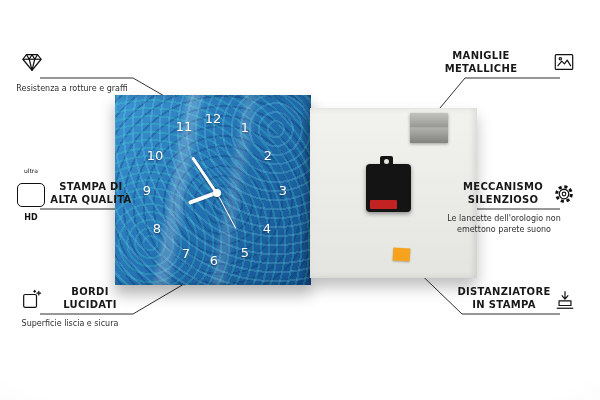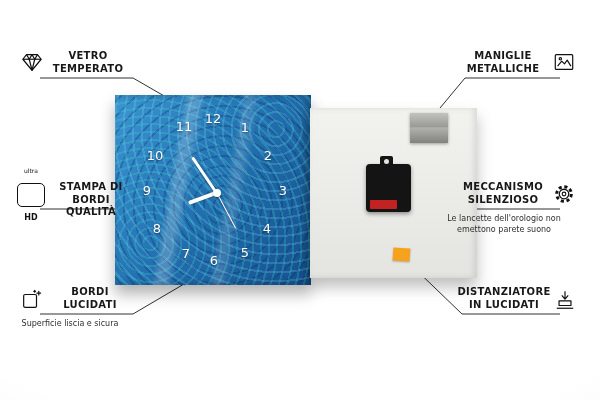--- a/index.html
+++ b/index.html
@@ -128,58 +128,58 @@
   </div>
 
   <div class="icon" style="left:20px;top:50px">
     <svg width="22" height="22" viewBox="0 0 24 24" fill="none" stroke="#111" stroke-width="1.3" stroke-linejoin="round">
       <path d="M6 4 H18 L22 9 L12 21 L2 9 Z"></path>
         <path d="M2 9 H22"></path>
         <path d="M6 4 L9 9 L12 4 L15 9 L18 4"></path>
         <path d="M9 9 L12 21 L15 9"></path>
     </svg>
   </div>
-  <div class="callout-title" style="left:42px;top:50px;width:92px">VETRO TEMPERATO</div>
+  <div class="callout-desc" style="left:8px;top:84px;width:128px">Resistenza a rotture e graffi</div>
 
   <div class="ultrahd-box" style="left:17px;top:183px">
     <span class="t1">ultra</span>
     <span class="t2">HD</span>
   </div>
-  <div class="callout-title" style="left:46px;top:181px;width:90px">STAMPA DI BORDI QUALITÀ</div>
+  <div class="callout-title" style="left:46px;top:181px;width:90px">STAMPA DI ALTA QUALITÀ</div>
 
   <div class="icon" style="left:19px;top:288px">
     <svg width="22" height="22" viewBox="0 0 24 24" fill="none" stroke="#111" stroke-width="1.3" stroke-linecap="round">
       <rect x="4" y="6" width="14" height="14" rx="1.5"></rect>
         <path d="M20.5 2.5 v4 M18.5 4.5 h4 M16 1.5 l0 2 M15 2.5 l2 0"></path>
     </svg>
   </div>
   <div class="callout-title" style="left:44px;top:286px;width:92px">BORDI LUCIDATI</div>
   <div class="callout-desc" style="left:5px;top:319px;width:130px">Superficie liscia e sicura</div>
 
   <div class="icon" style="left:552px;top:50px">
     <svg width="22" height="22" viewBox="0 0 24 24" fill="none" stroke="#111" stroke-width="1.3" stroke-linejoin="round">
       <rect x="2.5" y="4" width="19" height="16" rx="1"></rect>
         <path d="M5 16.5 L9.5 11 L12.5 14 L15.5 10 L19.5 16.5"></path>
         <circle cx="8" cy="8.5" r="1.3"></circle>
     </svg>
   </div>
-  <div class="callout-title" style="left:458px;top:50px;width:90px">MANIGLIE METALLICHE</div>
+  <div class="callout-title" style="left:436px;top:50px;width:90px">MANIGLIE METALLICHE</div>
 
   <div class="icon" style="left:552px;top:182px">
     <svg width="22" height="22" viewBox="0 0 24 24" fill="none" stroke="#111">
       <circle cx="12" cy="12" r="8" stroke-width="3.2" stroke-dasharray="3.4 2.9"></circle>
       <circle cx="12" cy="12" r="5.2" stroke-width="1.4"></circle>
       <circle cx="12" cy="12" r="2" stroke-width="1.2"></circle>
     </svg>
   </div>
   <div class="callout-title" style="left:458px;top:181px;width:90px">MECCANISMO SILENZIOSO</div>
   <div class="callout-desc" style="left:438px;top:214px;width:132px">Le lancette dell'orologio non emettono parete suono</div>
 
   <div class="icon" style="left:553px;top:288px">
     <svg width="22" height="22" viewBox="0 0 24 24" fill="none" stroke="#111" stroke-width="1.3" stroke-linejoin="round">
       <path d="M12 2.5 V10 M8.5 7 L12 11 L15.5 7"></path>
         <rect x="5.5" y="13" width="13" height="5"></rect>
         <path d="M3 21 H21"></path>
     </svg>
   </div>
-  <div class="callout-title" style="left:456px;top:286px;width:96px">DISTANZIATORE IN LUCIDATI</div>
+  <div class="callout-title" style="left:456px;top:286px;width:96px">DISTANZIATORE IN STAMPA</div>
 
 </div>
 
 </body></html>

